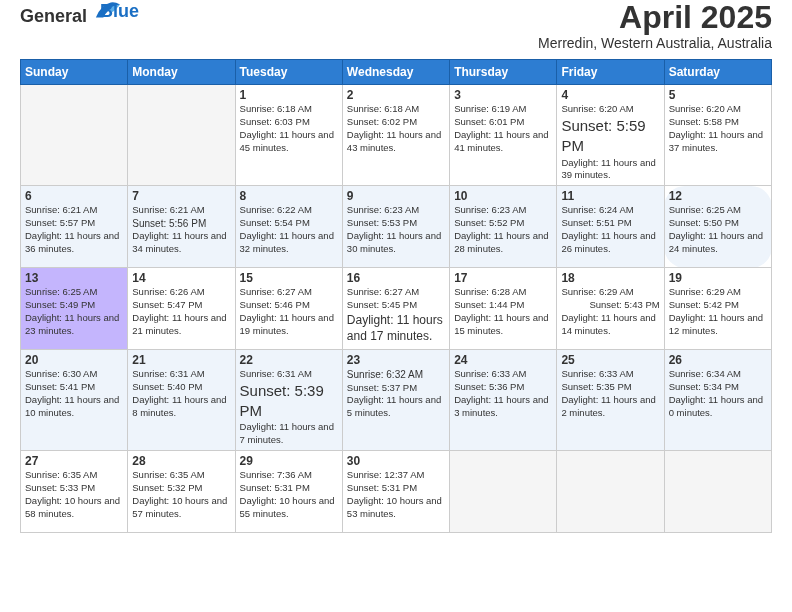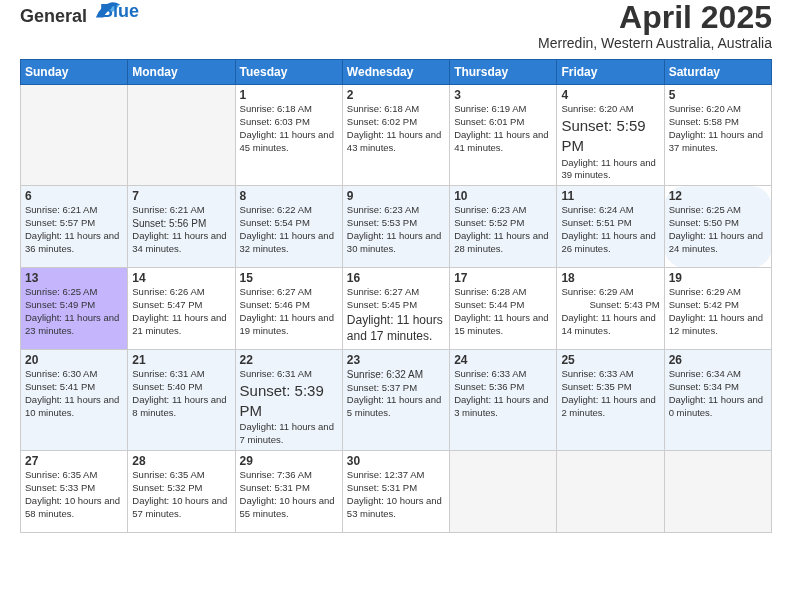--- a/index.html
+++ b/index.html
@@ -214,21 +214,21 @@
           </td>
           <td style="background-color: rgb(255, 255, 255);">
             <span class="day-num">16</span>
             <div style="font-size: 9.5px; line-height: 1.35;">Sunrise: 6:27 AM</div>
             <div style="font-size: 9.5px; line-height: 1.35;">Sunset: 5:45 PM</div>
             <div style="font-size: 12px; line-height: 1.35;">Daylight: 11 hours and 17 minutes.</div>
           </td>
           <td style="background-color: rgb(255, 255, 255);">
             <span class="day-num">17</span>
             <div style="font-size: 9.5px; line-height: 1.35;">Sunrise: 6:28 AM</div>
-            <div style="font-size: 9.5px; line-height: 1.35;">Sunset: 5:44 PM</div>
+            <div style="font-size: 9.5px; line-height: 1.35;">Sunset: 1:44 PM</div>
             <div style="font-size: 9.5px; line-height: 1.35;">Daylight: 11 hours and 15 minutes.</div>
           </td>
           <td style="background-color: rgb(255, 255, 255);">
             <span class="day-num">18</span>
             <div style="font-size: 9.5px; line-height: 1.35;">Sunrise: 6:29 AM</div>
             <div style="font-size: 9.5px; line-height: 1.35; text-align: right;">Sunset: 5:43 PM</div>
             <div style="font-size: 9.5px; line-height: 1.35;">Daylight: 11 hours and 14 minutes.</div>
           </td>
           <td style="background-color: rgb(255, 255, 255);">
             <span class="day-num">19</span>

